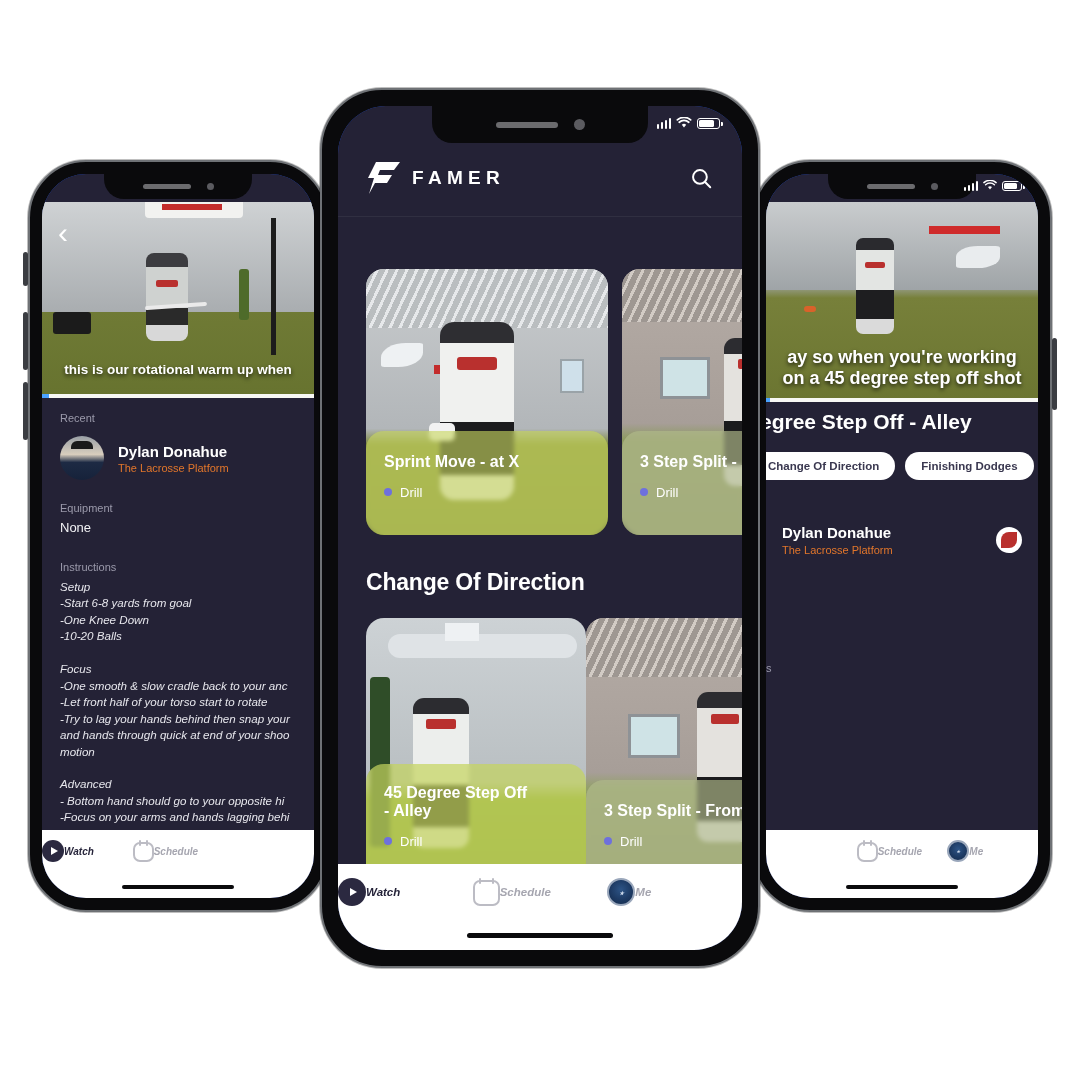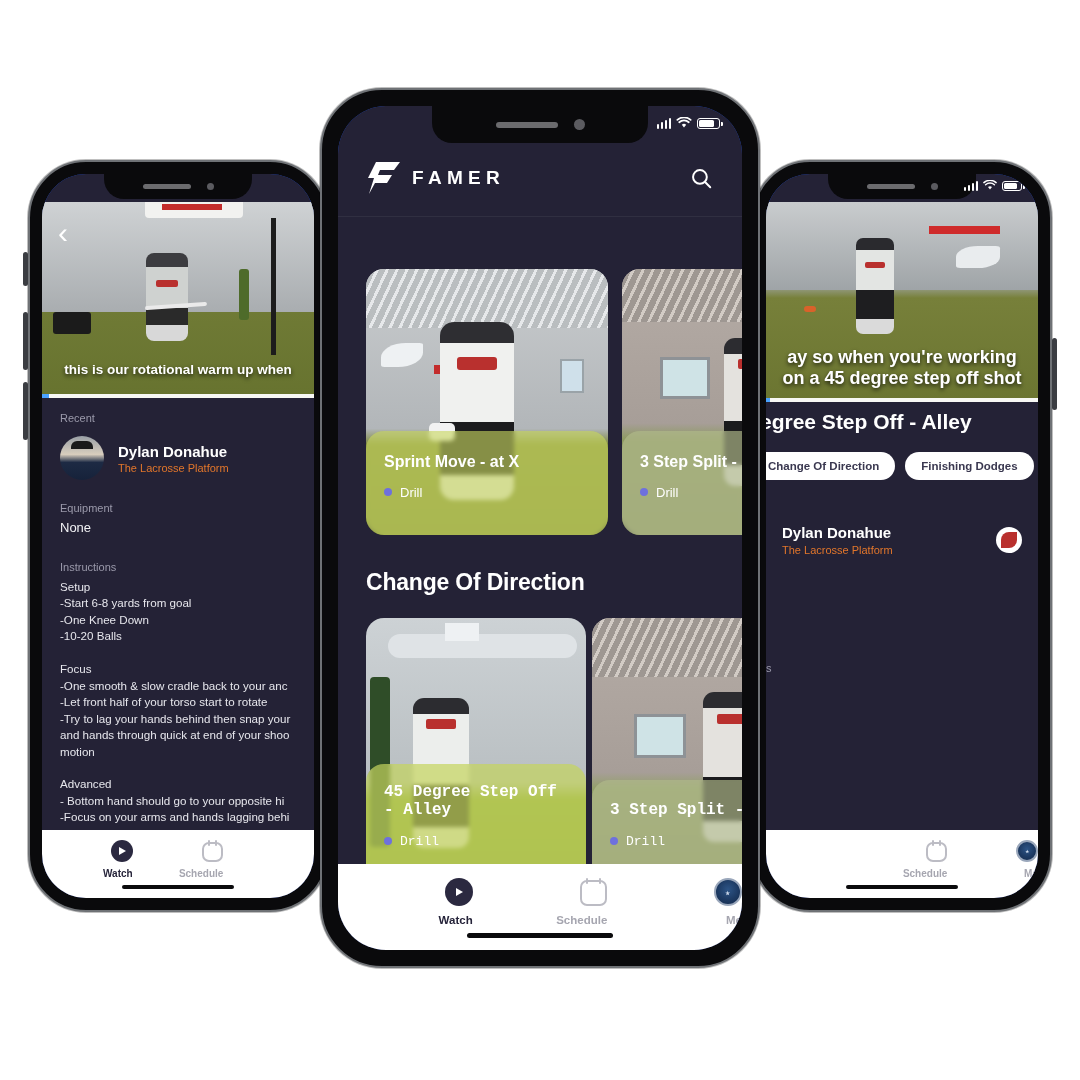--- a/index.html
+++ b/index.html
@@ -66,21 +66,21 @@
     position: absolute; left: 0; right: 0; bottom: 0;
     background: rgba(200,214,96,0.62);
     backdrop-filter: blur(2px);
   }
   .card .label .t { font-weight: 700; color: #fff; line-height: 1.12; }
   .card .label .meta { display: flex; align-items: center; gap: 8px; color: #fff; }
   .dot { background: #6e70dd; border-radius: 50%; display: inline-block; }
 
   
   .tabbar { position: absolute; left: 0; right: 0; bottom: 0; background: #fff; display: flex; align-items: flex-start; }
-  .tab { flex: 1; display: flex; flex-direction: column; align-items: flex-end; }
+  .tab { flex: 1; display: flex; align-items: flex-start; font-style: italic; }
   .tab .lab { font-weight: 600; }
   .tab.active .lab { color: #26243a; }
   .tab .lab { color: #a6a6b0; }
   .home-ind { position: absolute; left: 50%; transform: translateX(-50%); background: #0a0a0c; border-radius: 6px; }
 
   .play-ic { background: #2b2940; border-radius: 50%; display:flex; align-items:center; justify-content:center; }
   .play-ic::after { content:""; border-left: 7px solid #fff; border-top: 4.5px solid transparent; border-bottom: 4.5px solid transparent; margin-left: 2px; }
   .cal-ic { border: 2px solid #bcbcc4; border-radius: 7px; position: relative; }
   .cal-ic::before { content:""; position:absolute; left:4px; top:-4px; width:2px; height:6px; background:#bcbcc4; border-radius:1px; }
   .cal-ic::after { content:""; position:absolute; right:4px; top:-4px; width:2px; height:6px; background:#bcbcc4; border-radius:1px; }
@@ -157,21 +157,21 @@
             <div>
               <div class="cname" style="font-size:15px;">Dylan Donahue</div>
               <div class="csub" style="font-size:11px;margin-top:2px;">The Lacrosse Platform</div>
             </div>
           </div>
 
           <div class="lbl" style="font-size:11px;margin-top:22px;">Equipment</div>
           <div class="val" style="font-size:13px;margin-top:6px;">None</div>
 
           <div class="lbl" style="font-size:11px;margin-top:26px;">Instructions</div>
-          <div class="instr" style="font-size:11.6px;margin-top:6px;">Setup
+          <div class="instr" style="font-size:11.6px;margin-top:6px;font-style:italic;">Setup
 -Start 6-8 yards from goal
 -One Knee Down
 -10-20 Balls
 
 Focus
 -One smooth &amp; slow cradle back to your anc
 -Let front half of your torso start to rotate
 -Try to lag your hands behind then snap your
 and hands through quick at end of your shoo
 motion
@@ -357,21 +357,21 @@
                   <span>Drill</span>
                 </div>
               </div>
             </div>
           </div>
         </div>
 
         <div style="padding:34px 0 0 28px;">
           <div class="section-title" style="font-size:23px;">Change Of Direction</div>
 
-          <div class="cards" style="gap:6px; margin-top:22px;font-family:Liberation Mono, monospace;">
+          <div class="cards" style="gap:0; margin-top:22px;">
             <div class="card" style="width:220px;height:266px;border-radius:18px;">
               <div class="thumb" style="background:linear-gradient(180deg,#cdd2d5 0%,#b9bfc2 62%,#85a13a 68%,#7e9a35 100%);">
                 <div style="position:absolute;left:10%;right:4%;top:6%;height:24px;background:#dfe3e6;border-radius:40px;"></div>
                 <div style="position:absolute;left:36%;top:2%;width:34px;height:18px;background:#eef1f3;"></div>
                 <div style="position:absolute;left:2%;top:22%;width:20px;height:64%;background:#2f4d28;border-radius:4px;"></div>
                 <div style="position:absolute;left:34%;top:30%;width:56px;height:150px;transform:translateX(-50%);background:linear-gradient(180deg,#2c2c30 0 11%,#eceeec 11% 58%,#1b1b1d 58% 86%,#e6e6e6 86% 100%);border-radius:11px;"></div>
                 <div style="position:absolute;left:34%;top:38%;width:30px;height:10px;transform:translateX(-50%);background:#b9302e;border-radius:2px;"></div>
               </div>
               <div class="label" style="height:120px;border-radius:18px;padding:20px 18px;background:rgba(197,212,92,0.70);">
                 <div class="t" style="font-size:16px;white-space:pre-line;">45 Degree Step Off

